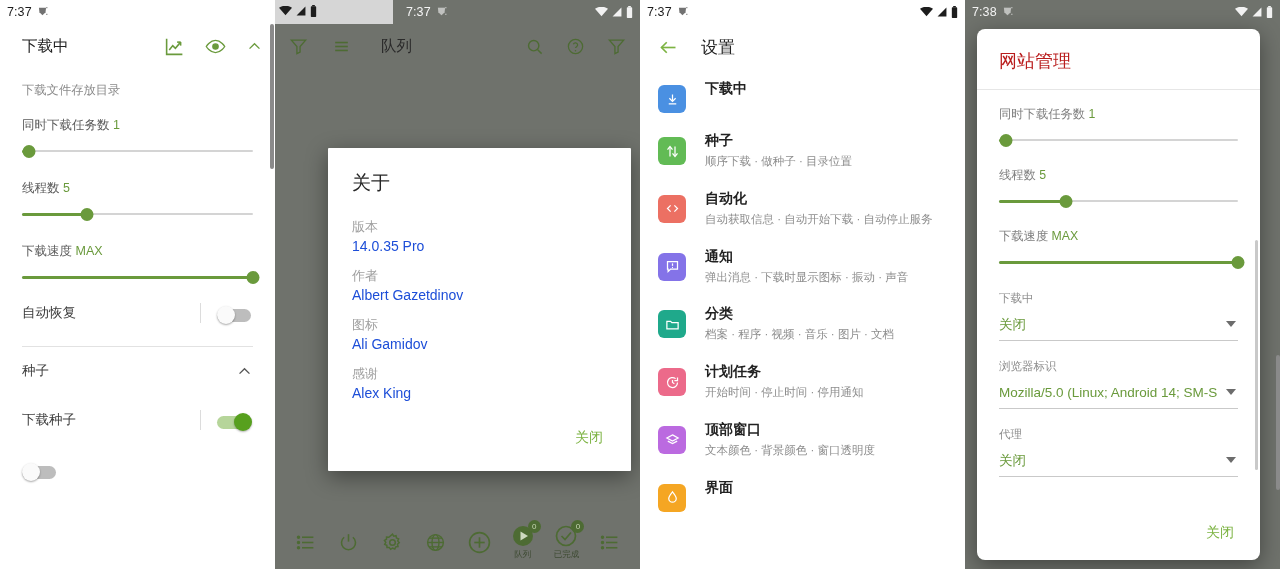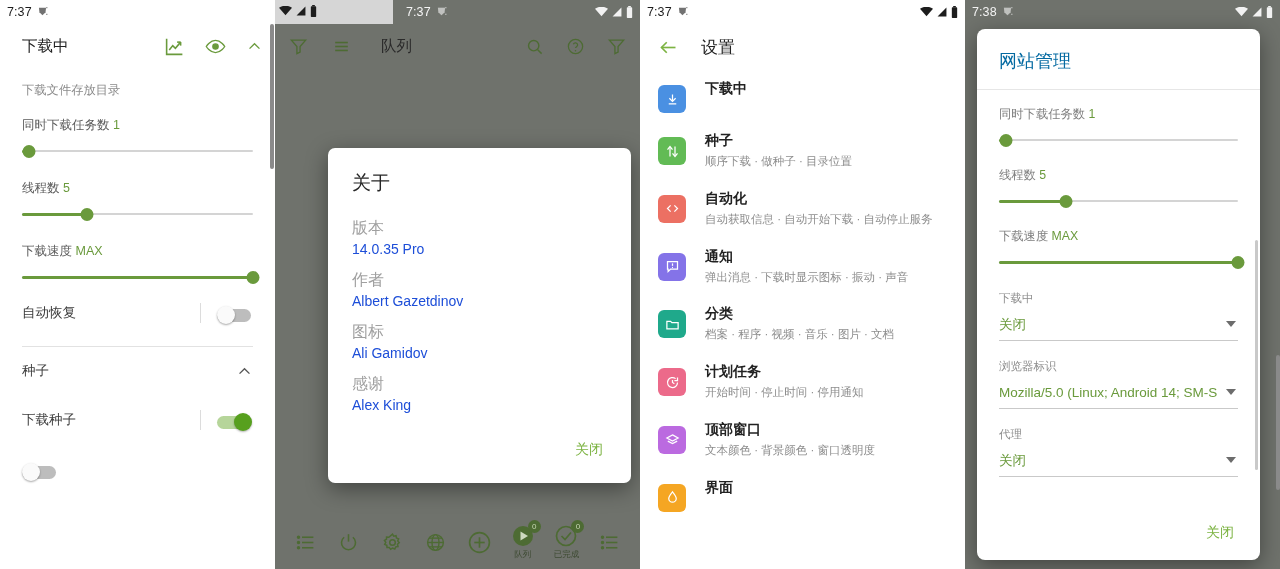--- a/index.html
+++ b/index.html
@@ -118,26 +118,26 @@
           align-items: center; justify-content: center; width: 40px; }
   .bnav .bn-label { font-size: 8.5px; color: #3e4b33; margin-top: 1px; }
   .badge {
     position: absolute; top: -4px; right: 2px; width: 13px; height: 13px;
     border-radius: 50%; background: #4d6b33; color: #c6d6b3;
     font-size: 8px; display: flex; align-items: center; justify-content: center;
   }
 
   .dialog {
     position: absolute; left: 53px; top: 148px; width: 303px;
-    background: #fff; border-radius: 7px;
+    background: #fff; border-radius: 1px;
     box-shadow: 0 6px 22px rgba(0,0,0,.4);
     padding: 22px 24px 10px;
   }
   .dlg-title { font-size: 19px; color: #262626; margin-bottom: 22px; }
-  .dlg-k { font-size: 16px; color: #a0a0a0; margin-top: 13px; }
+  .dlg-k { font-size: 13px; color: #a0a0a0; margin-top: 13px; }
   .dlg-v { font-size: 14px; color: #1d4ed8; margin-top: 2px; }
   .dlg-actions { display: flex; justify-content: flex-end; margin-top: 22px; padding-bottom: 8px; }
   .dlg-btn { font-size: 14px; color: #7cb342; padding: 6px 4px; }
 
   
   .p3-toolbar { height: 46px; display: flex; align-items: center; padding: 0 18px; }
   .p3-back { color: #7cb342; margin-right: 22px; display: flex; }
   .p3-title { font-size: 17px; color: #242424; }
   .st-item { display: flex; padding: 9px 16px 9px 18px; align-items: flex-start; }
   .st-ico {
@@ -151,21 +151,21 @@
 
   
   .p4-dim { position: absolute; inset: 0; background: #6f726c; }
   .p4-dialog {
     position: absolute; left: 12px; top: 29px; width: 283px; bottom: 9px;
     background: #fff; border-radius: 8px; overflow: hidden;
     box-shadow: 0 6px 22px rgba(0,0,0,.4);
     display: flex; flex-direction: column;
   }
   .p4-head { padding: 20px 22px 16px; }
-  .p4-head-t { font-size: 18px; color: #0369a1; }
+  .p4-head-t { font-size: 18px; color: #b91c1c; }
   .p4-divider { height: 1px; background: #e6e6e6; }
   .p4-body { flex: 1; padding: 0 22px; position: relative; }
   .p4-slabel { font-size: 12.3px; color: #7f7f7f; margin-top: 16px; }
   .p4-slabel .num { color: #6a9a3c; font-weight: 500; }
   .sel-label { font-size: 11.5px; color: #8d8d8d; margin-top: 18px; }
   .sel-box {
     position: relative; display: flex; align-items: center;
     border-bottom: 1px solid #c9c9c9; height: 32px; margin-top: 3px;
   }
   .sel-val {

